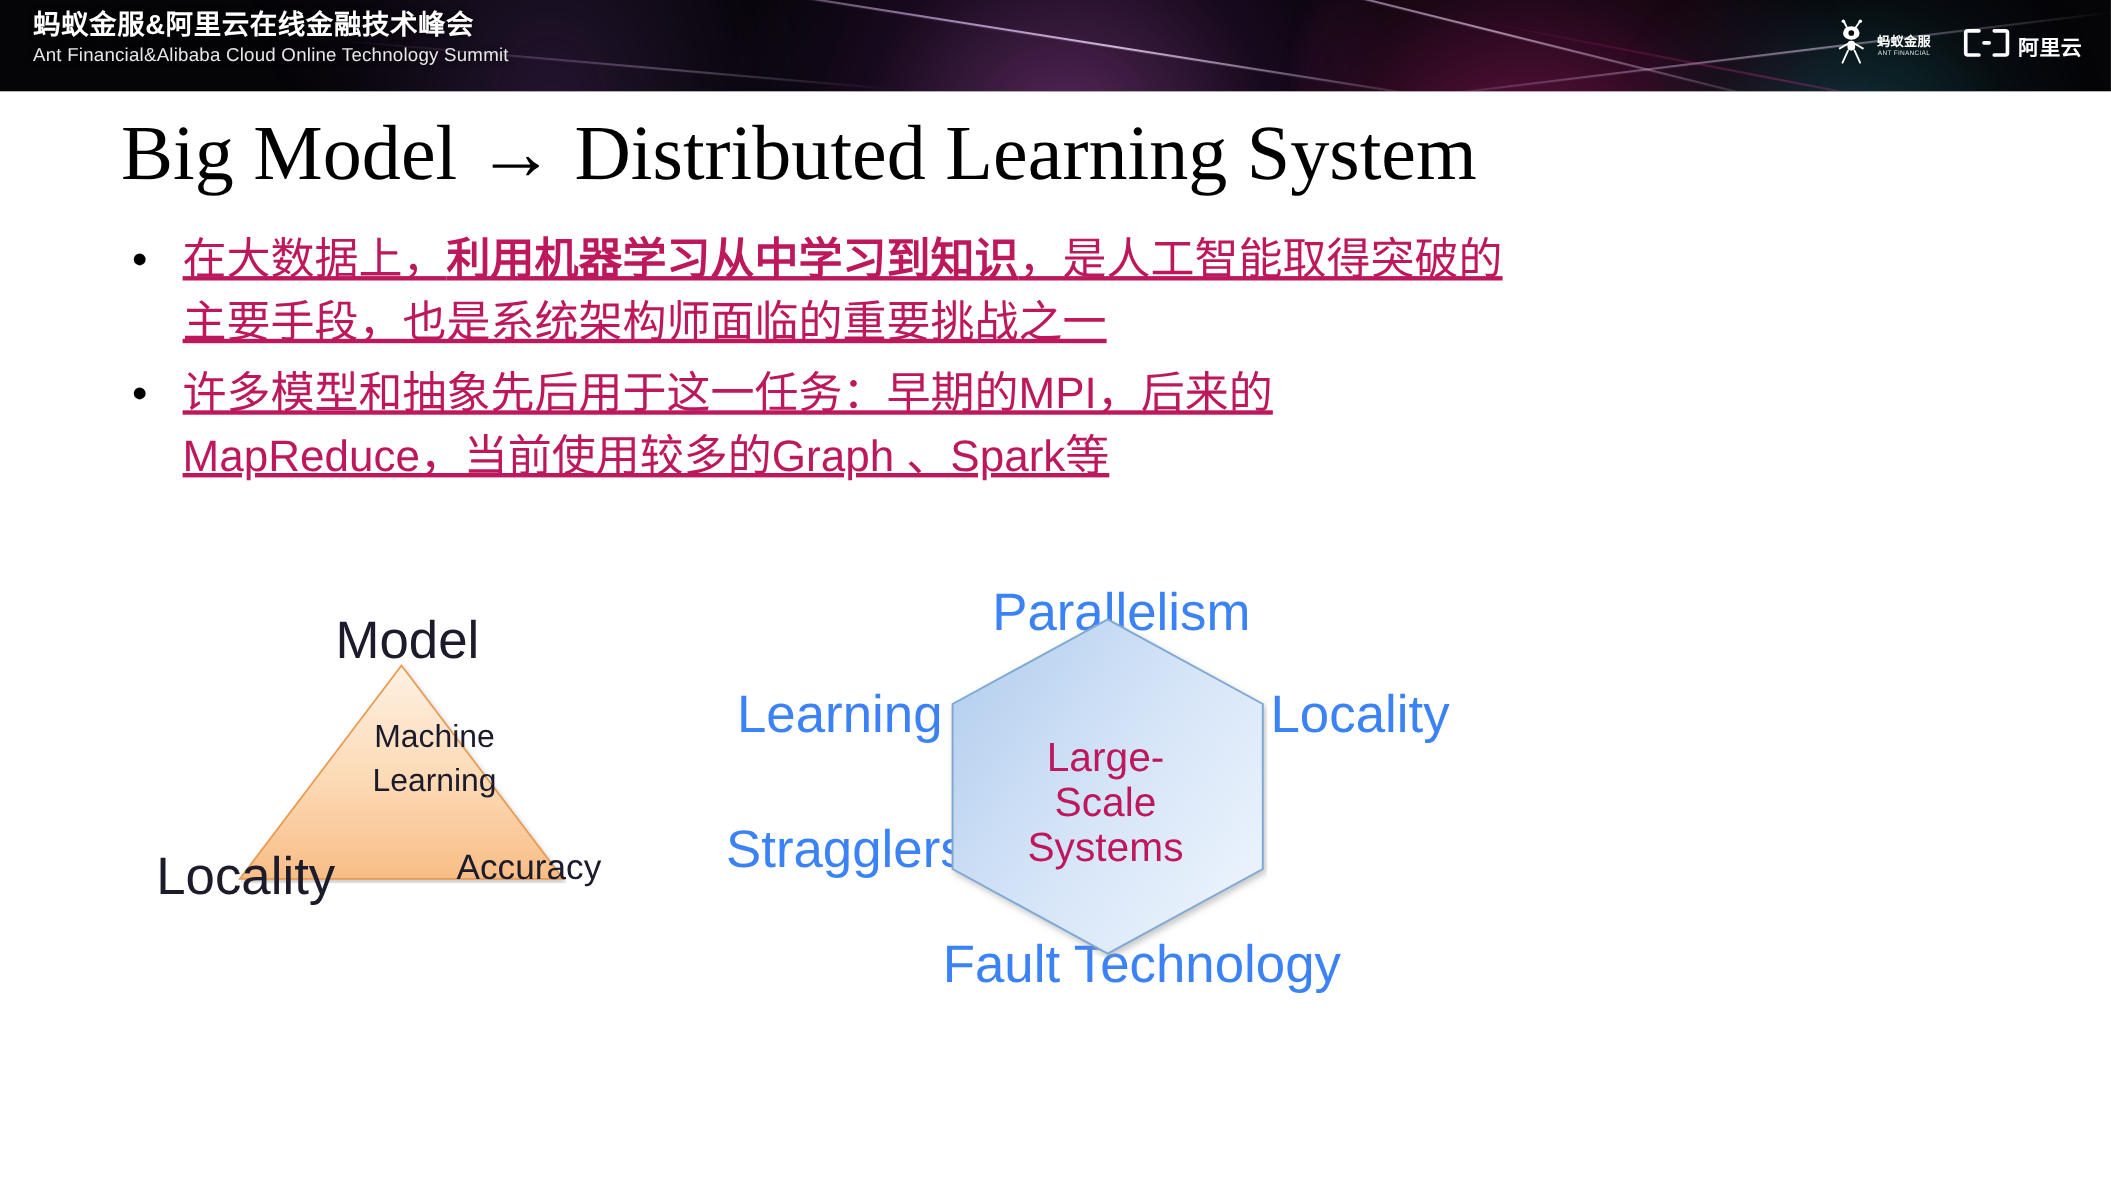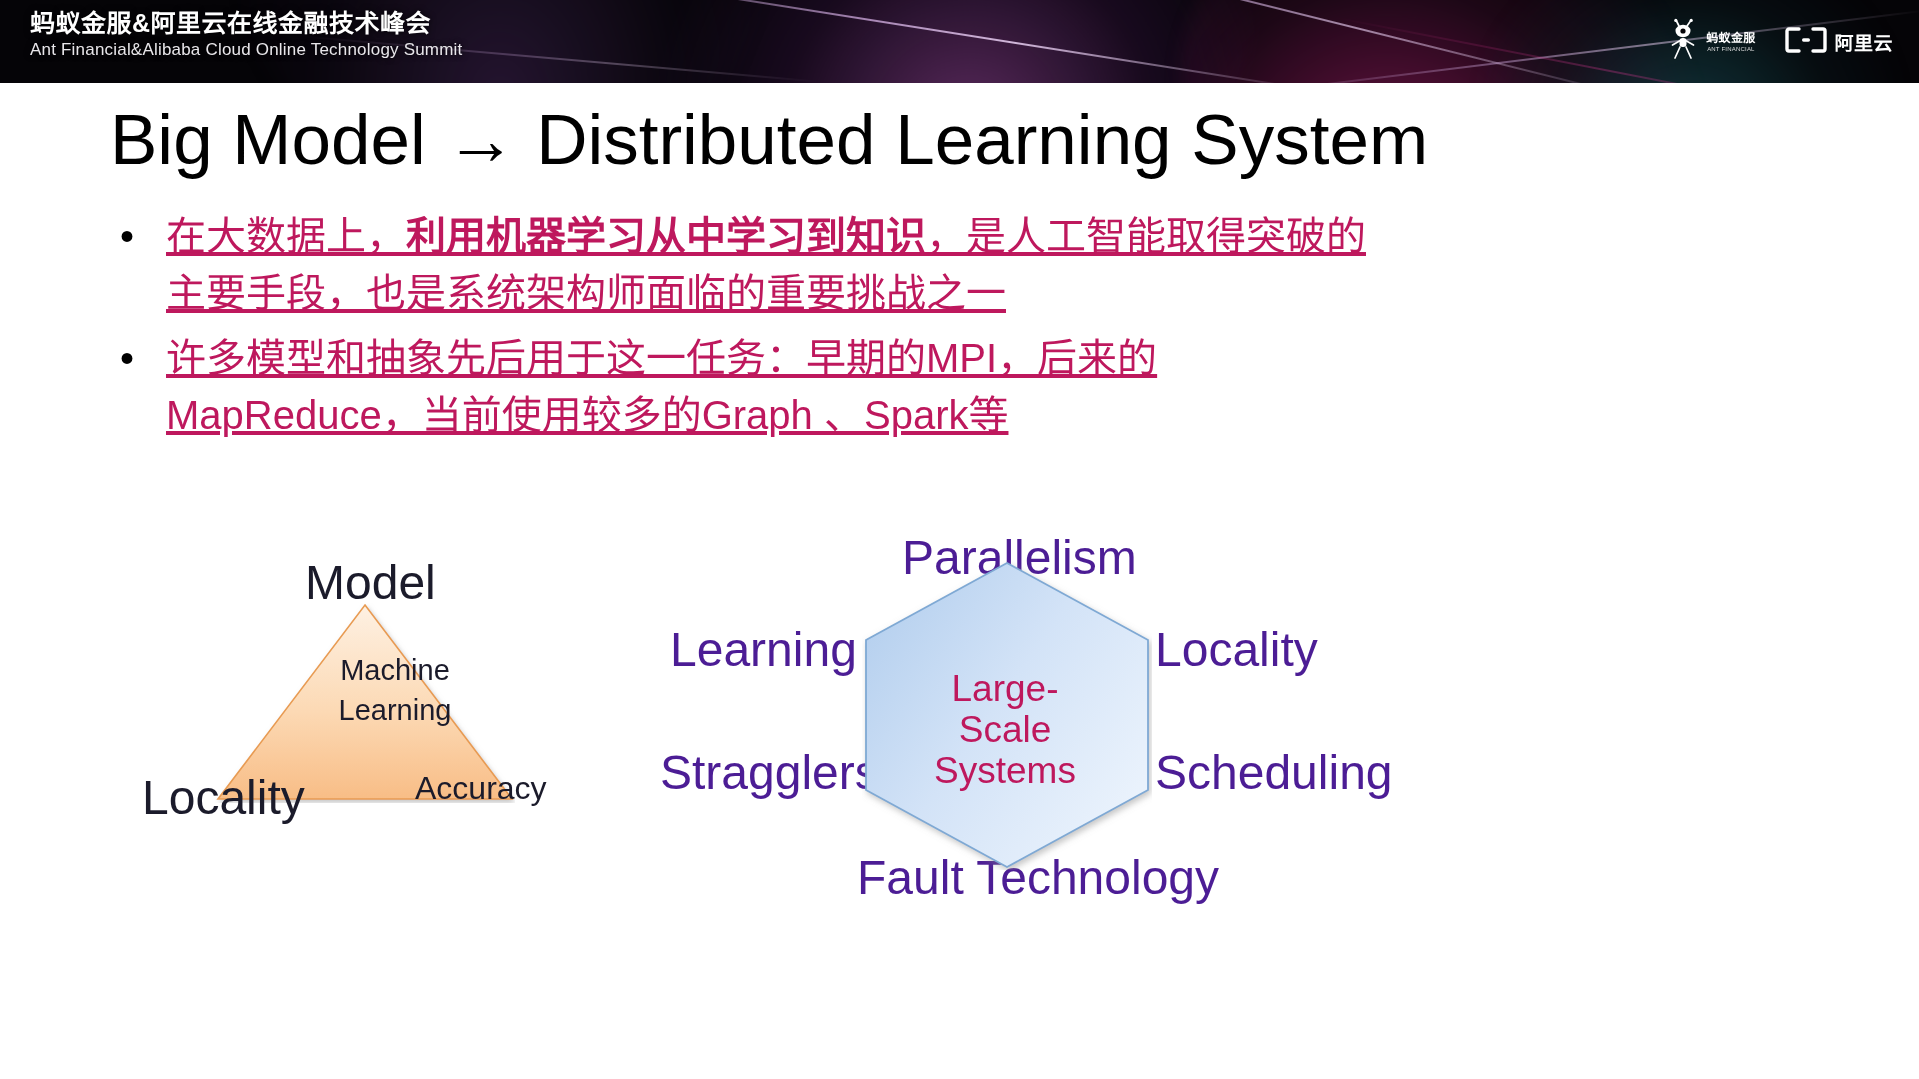--- a/index.html
+++ b/index.html
@@ -120,21 +120,21 @@
   
   .slide-title {
     position: absolute;
     left: 110px; top: 97px;
     width: 1700px;
     font-size: 71px;
     font-weight: normal;
     color: #000000;
     line-height: 86px;
     white-space: nowrap;
-    font-family: Liberation Sans, sans-serif;
+    font-family: Liberation Serif, serif;
   }
 
   
   .bullets {
     position: absolute;
     left: 112px; top: 208px;
     width: 1700px;
   }
   .bullet-row {
     display: flex;
@@ -194,21 +194,21 @@
   }
 
   
   .hex-diagram {
     position: absolute;
     left: 800px; top: 540px;
     width: 760px; height: 520px;
   }
   .hex-label {
     position: absolute;
-    color: #4c1d95;
+    color: #3b82f6;
     font-family: "Liberation Sans", "DejaVu Sans", sans-serif;
     font-weight: normal;
     white-space: nowrap;
     font-size: 48px;
   }
   .hex-top     { left: 102px; top: -10px; }
   .hex-upleft  { left: -130px; top: 82px; }
   .hex-upright { left: 355px; top: 82px; }
   .hex-lowleft { left: -140px; top: 205px; }
   .hex-lowright{ left: 355px; top: 205px; }
@@ -334,21 +334,20 @@
 
     <div class="tri-label tri-left">Locality</div>
     <div class="tri-label tri-right">Accuracy</div>
   </div>
 
   <div class="hex-diagram">
     <div class="hex-label hex-top">Parallelism</div>
     <div class="hex-label hex-upleft">Learning</div>
     <div class="hex-label hex-upright">Locality</div>
     <div class="hex-label hex-lowleft">Stragglers</div>
-    <div class="hex-label hex-lowright">Scheduling</div>
     <div class="hex-label hex-bottom">Fault Technology</div>
 
     <svg class="hex-shape" viewBox="0 0 290 310">
       <defs>
         <linearGradient id="hexGrad" x1="0" y1="0.15" x2="1" y2="0.9">
           <stop offset="0%" stop-color="#b4cfee"></stop>
           <stop offset="45%" stop-color="#d3e3f7"></stop>
           <stop offset="100%" stop-color="#eef5fd"></stop>
         </linearGradient>
         <filter id="hexShadow" x="-20%" y="-20%" width="150%" height="150%">

